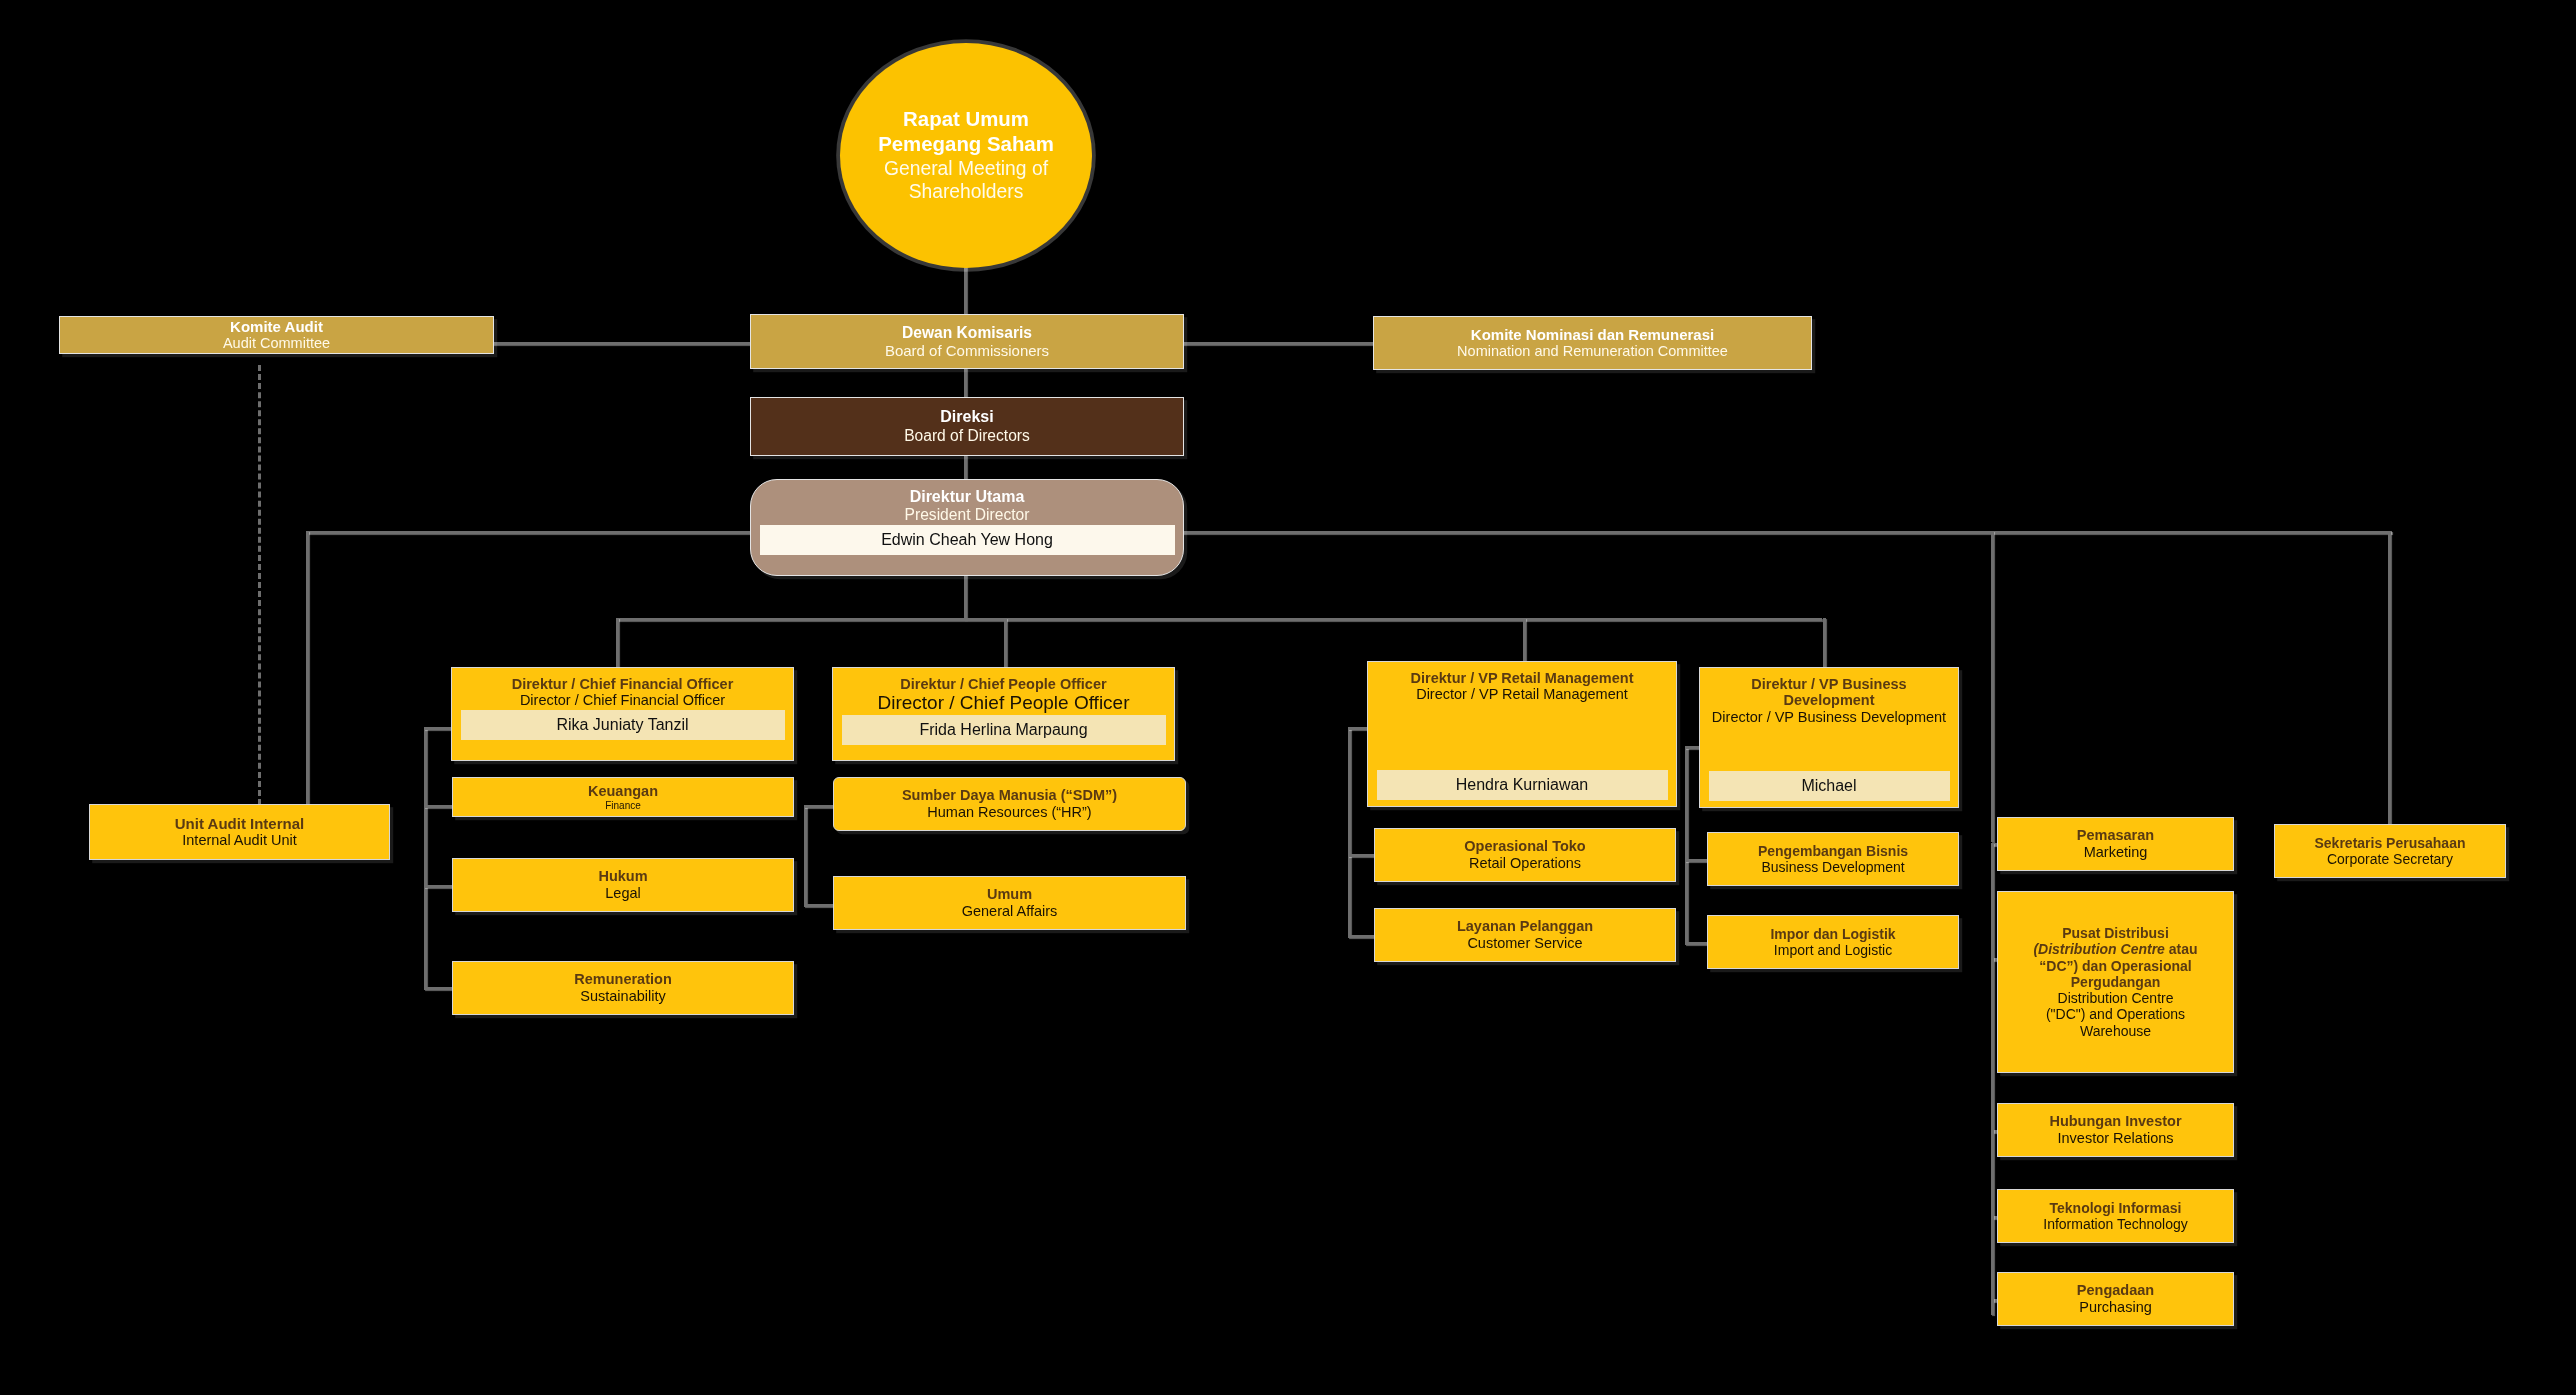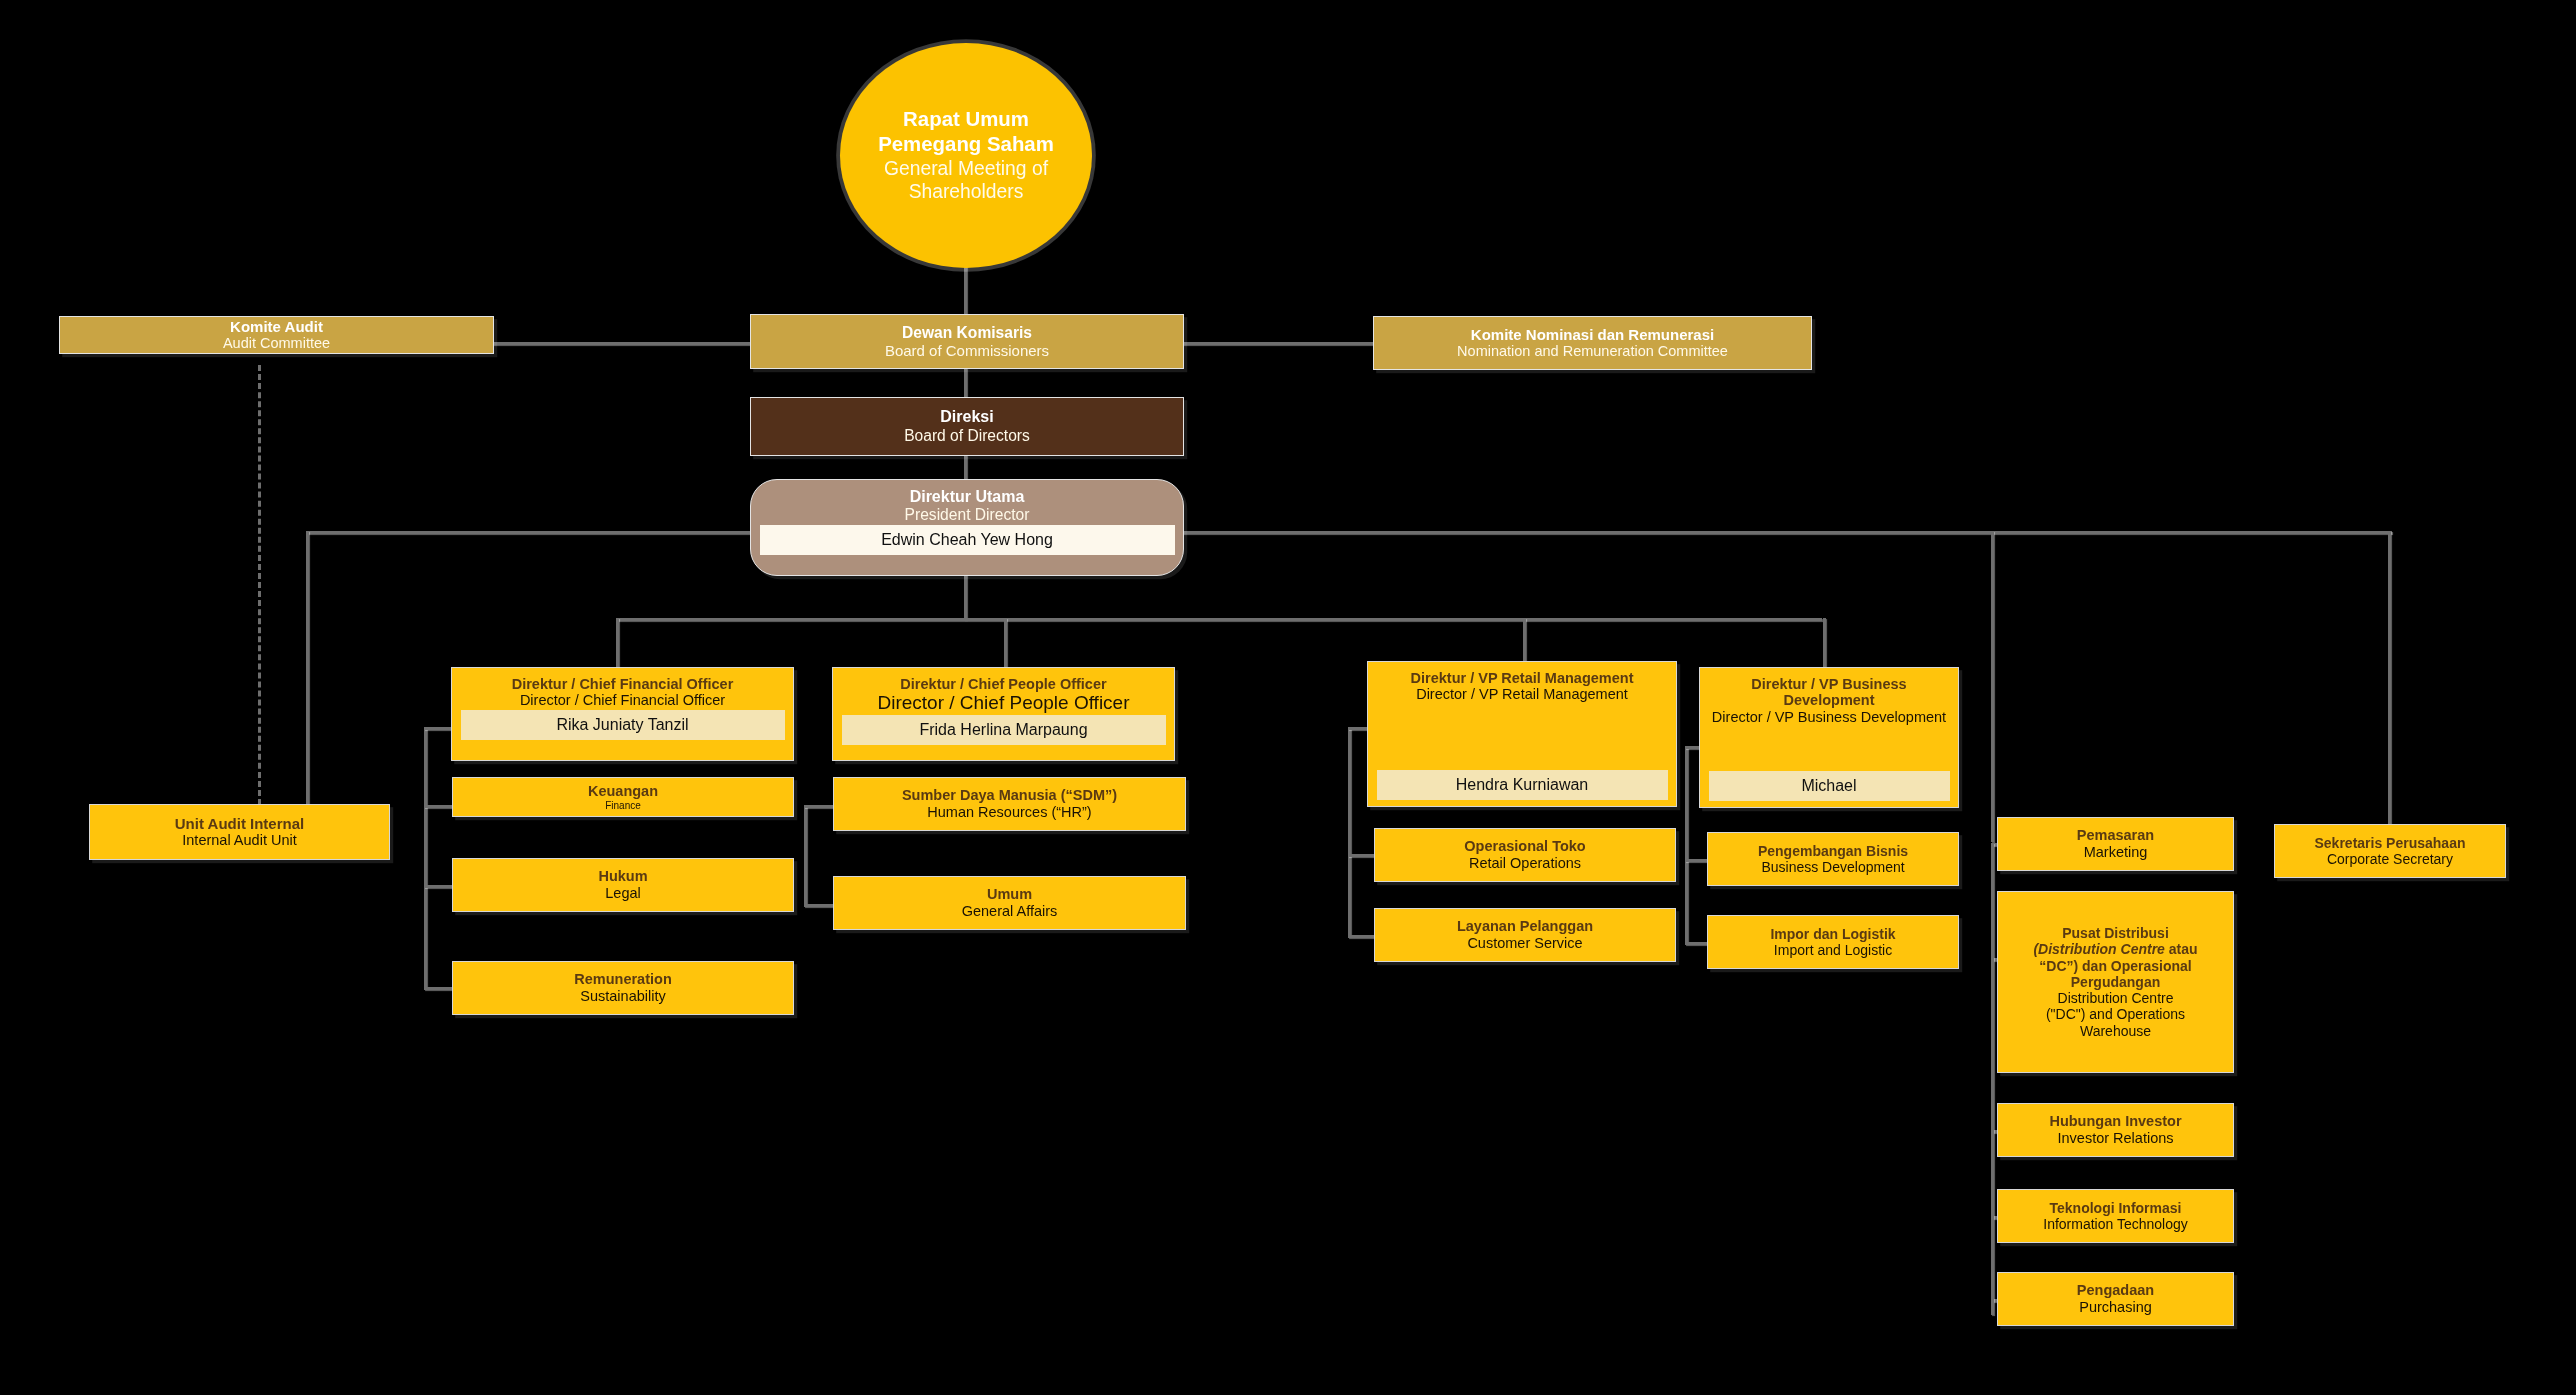--- a/index.html
+++ b/index.html
@@ -188,21 +188,21 @@
   <div class="node gold" style="left:452px;top:961px;width:342px;height:54px;">
     <div class="ln1" style="font-size:14.5px;">Remuneration</div>
     <div class="ln2" style="font-size:14.5px;">Sustainability</div>
   </div>
 
   <div class="node gold" style="left:832px;top:667px;width:343px;height:94px;justify-content:flex-start;padding-top:7.5px;">
     <div class="ln1" style="font-size:14.5px;">Direktur / Chief People Officer</div>
     <div class="ln2" style="font-size:19px;">Director / Chief People Officer</div>
     <div class="namechip cream">Frida Herlina Marpaung</div>
   </div>
-  <div class="node gold" style="left:833px;top:777px;width:353px;height:54px;">
+  <div class="node gold" style="left:833px;top:777px;width:353px;height:54px;border-radius:6px;">
     <div class="ln1" style="font-size:14.5px;">Sumber Daya Manusia (“SDM”)</div>
     <div class="ln2" style="font-size:14.5px;">Human Resources (“HR”)</div>
   </div>
   <div class="node gold" style="left:833px;top:876px;width:353px;height:54px;">
     <div class="ln1" style="font-size:14.5px;">Umum</div>
     <div class="ln2" style="font-size:14.5px;">General Affairs</div>
   </div>
 
   <div class="node gold" style="left:1367px;top:661px;width:310px;height:146px;justify-content:flex-start;padding-top:7.5px;">
     <div class="ln1" style="font-size:14.5px;padding:0 11.8px;">Direktur / VP Retail Management</div>

